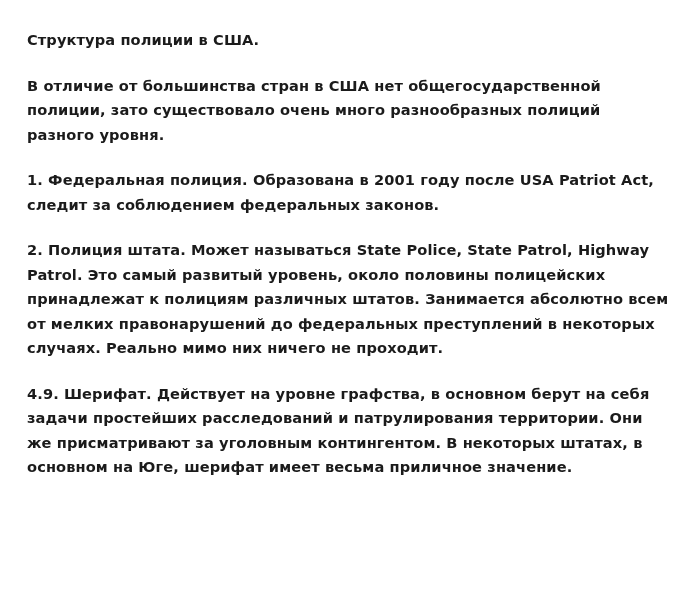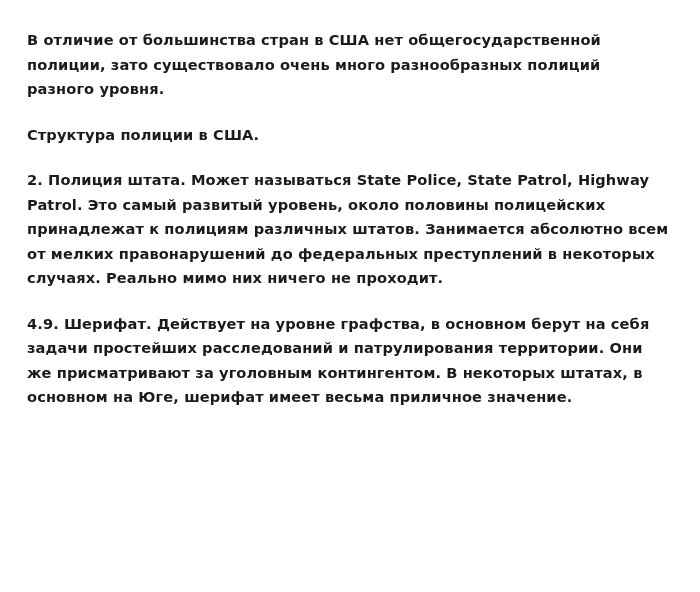--- a/index.html
+++ b/index.html
@@ -35,17 +35,18 @@
     margin-top: 21px;
   }
   .p-title {
     margin-top: 0;
   }
 </style>
 </head>
 <body>
 
 <div id="doc">
+  <p class="para p-title">Структура полиции в США.</p>
   <p class="para">В отличие от большинства стран в США нет общегосударственной полиции, зато существовало очень много разнообразных полиций разного уровня.</p>
-  <p class="para p-title">Структура полиции в США.</p>
+  <p class="para">1. Федеральная полиция. Образована в 2001 году после USA Patriot Act, следит за соблюдением федеральных законов.</p>
   <p class="para">2. Полиция штата. Может называться State Police, State Patrol, Highway Patrol. Это самый развитый уровень, около половины полицейских принадлежат к полициям различных штатов. Занимается абсолютно всем от мелких правонарушений до федеральных преступлений в некоторых случаях. Реально мимо них ничего не проходит.</p>
   <p class="para">4.9. Шерифат. Действует на уровне графства, в основном берут на себя задачи простейших расследований и патрулирования территории. Они же присматривают за уголовным контингентом. В некоторых штатах, в основном на Юге, шерифат имеет весьма приличное значение.</p>
 </div>
 
 </body></html>

